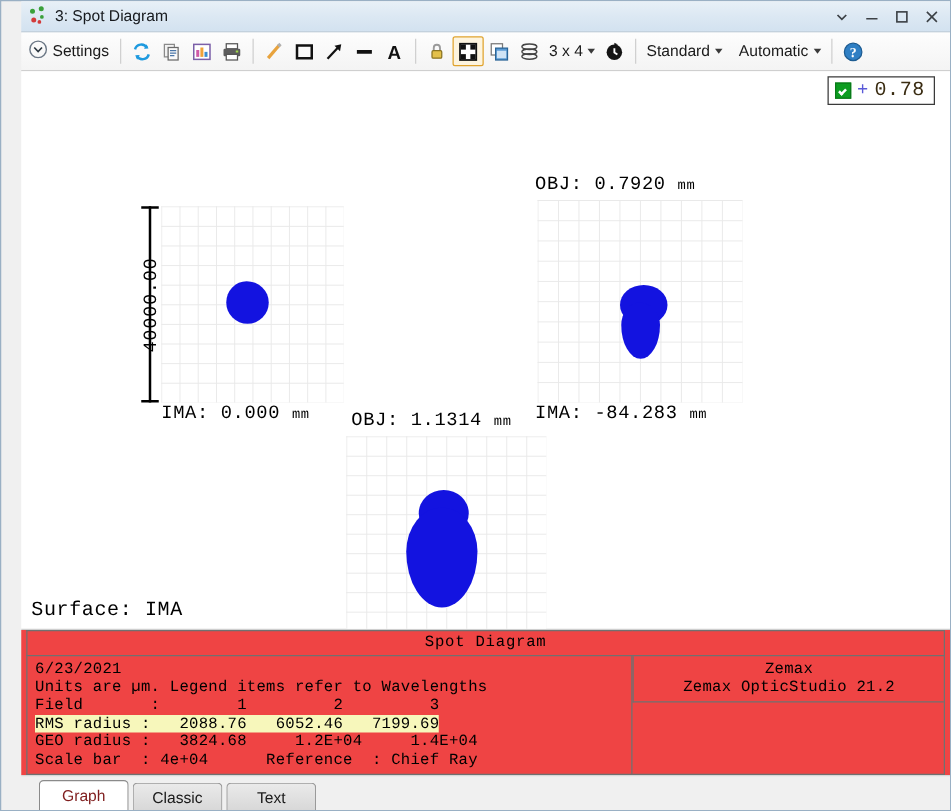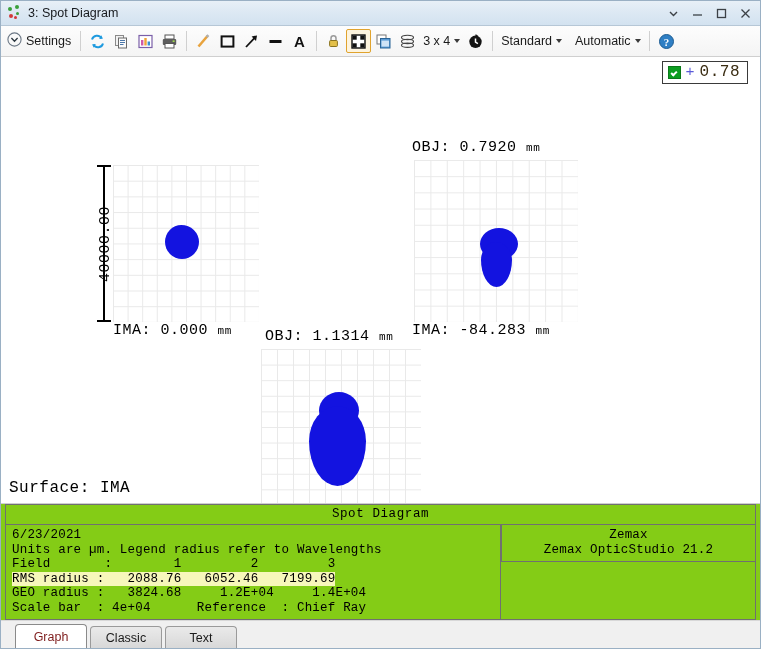--- a/index.html
+++ b/index.html
@@ -10,21 +10,21 @@
     font-family:"Liberation Sans", sans-serif;
     font-size:12px;
     color:#000;
   }
   .window{
     position:relative;
     width:761px;height:649px;
     box-sizing:border-box;
     border:1px solid #9ab0c4;
     background:#f0f0f0;
-    display:flex;flex-direction:column;
+    display:flex;flex-direction:column;padding-left:16px;
   }
 
   
   .titlebar{
     height:25px;flex:0 0 25px;
     background:linear-gradient(to bottom,#e8f0f7 0%,#dce8f3 50%,#d3e2f0 100%);
     border-bottom:1px solid #b6c7d6;
     display:flex;align-items:center;
     padding:0 4px 0 6px;
     box-sizing:border-box;
@@ -127,21 +127,21 @@
   }
 
   .surface-title{
     position:absolute;left:8px;bottom:6px;
     font-family:"Liberation Mono", monospace;
     font-size:16px;color:#000;letter-spacing:0.5px;margin-top:20px;
   }
 
   
   .footer{
-    flex:0 0 auto;background:#84cc16;
+    flex:0 0 auto;background:#ef4444;
     padding:0 4px;box-sizing:border-box;
   }
   .ftable{
     border:1px solid #707070;border-collapse:collapse;width:100%;
     font-family:"Liberation Mono", monospace;font-size:12.5px;
   }
   .ftable td{border:1px solid #707070;padding:0;vertical-align:top;}
   .fhead{text-align:center;padding:2px 0 3px !important;letter-spacing:0.6px;font-size:12.5px;}
   .fleft{padding:3px 0 4px 6px !important;}
   .fright{padding:3px 0 4px 0 !important;text-align:center;}
@@ -418,21 +418,21 @@
 
   <div class="footer">
     <table class="ftable">
       <tbody>
           <tr>
         <td class="fhead" colspan="2">Spot Diagram</td>
       </tr>
       <tr>
         <td class="fleft" style="width:66%;margin-left:32px;">
           <div class="mono-line"><span>6/23/2021</span></div>
-          <div class="mono-line"><span>Units are µm. Legend radius refer to Wavelengths</span></div>
+          <div class="mono-line"><span>Units are µm. Legend items refer to Wavelengths</span></div>
           <div class="mono-line"><span>Field       :        1         2         3</span></div>
           <div class="mono-line"><span class="hl">RMS radius :   2088.76   6052.46   7199.69</span></div>
           <div class="mono-line"><span>GEO radius :   3824.68     1.2E+04     1.4E+04</span></div>
           <div class="mono-line"><span>Scale bar  : 4e+04      Reference  : Chief Ray</span></div>
         </td>
         <td style="padding:0 !important;border:none;">
           <table style="border-collapse:collapse;width:100%;height:100%;">
             <tbody>
                   <tr>
               <td class="fright" style="border:1px solid #707070;border-top:none;border-right:none;border-bottom:1px solid #707070;height:50%;">

